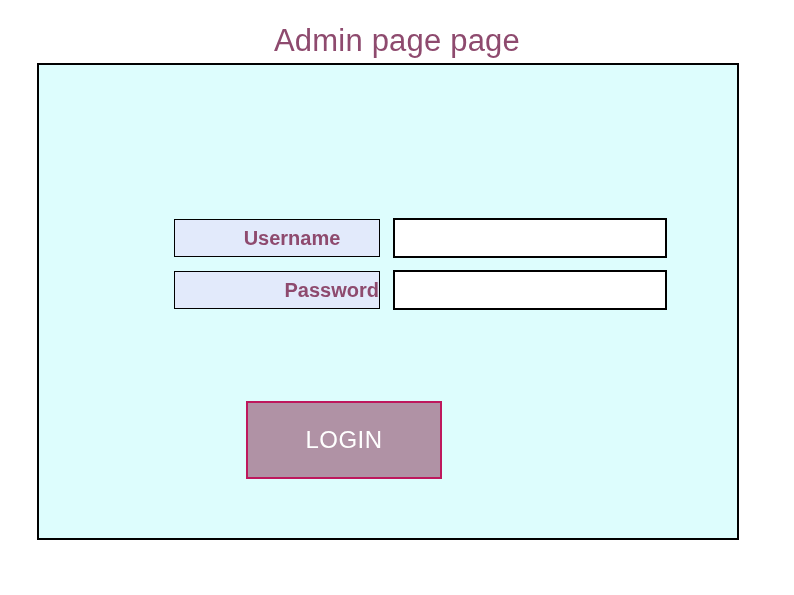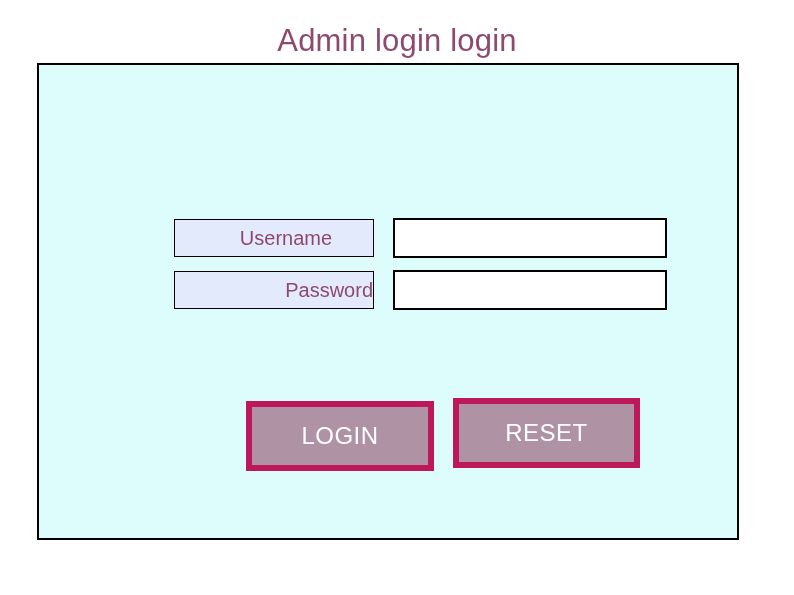--- a/index.html
+++ b/index.html
@@ -47,24 +47,25 @@
     position: absolute;
     width: 198px;
     height: 36px;
     background: #e2eafb;
     border: 1px solid #000000;
     box-sizing: content-box;
     color: #8e4a6e;
     font-size: 20px;
     line-height: 36px;
     text-align: center;
-    padding-left: 24px;
+    padding-left: 30px;
     width: 174px;
     white-space: nowrap;
     overflow: hidden;
+    font-weight: bold;
   }
   #label-username { left: 135px; top: 154px; }
   #label-password { left: 135px; top: 206px; text-align: right; }
 
   
   .field-input {
     position: absolute;
     width: 270px;
     height: 36px;
     background: #ffffff;
@@ -76,56 +77,55 @@
     padding: 0 6px;
     outline: none;
   }
   #input-username { left: 354px; top: 153px; width: 258px; }
   #input-password { left: 354px; top: 205px; width: 258px; }
 
   
   .action-button {
     position: absolute;
     background: #b092a5;
-    border: 6px solid #be185d;
+    border: 2px solid #be185d;
     box-sizing: content-box;
     color: #ffffff;
     font-family: "Liberation Sans", sans-serif;
     font-size: 24px;
     line-height: 42px;
     letter-spacing: 0.5px;
     white-space: nowrap;
     cursor: pointer;
-    padding: 8px;
+    padding: 16px;
   }
   #button-login {
     left: 207px;
     top: 336px;
     width: 160px;
     height: 42px;
   }
   #button-reset {
     left: 414px;
     top: 333px;
     width: 159px;
     height: 42px;
   }
 </style>
 </head>
 <body>
 
-<div id="page-title">Admin login login</div>
+<div id="page-title">Admin page page</div>
 
 <div id="login-panel">
 
   <div id="label-username" class="field-label">Username</div>
 
   <input id="input-username" class="field-input" type="text" value="" style="">
 
   <div id="label-password" class="field-label">Password</div>
 
   <input id="input-password" class="field-input" type="text" value="" style="">
 
   <button id="button-login" class="action-button">LOGIN</button>
 
-  <button id="button-reset" class="action-button">RESET</button>
 
 </div>
 
 </body></html>

